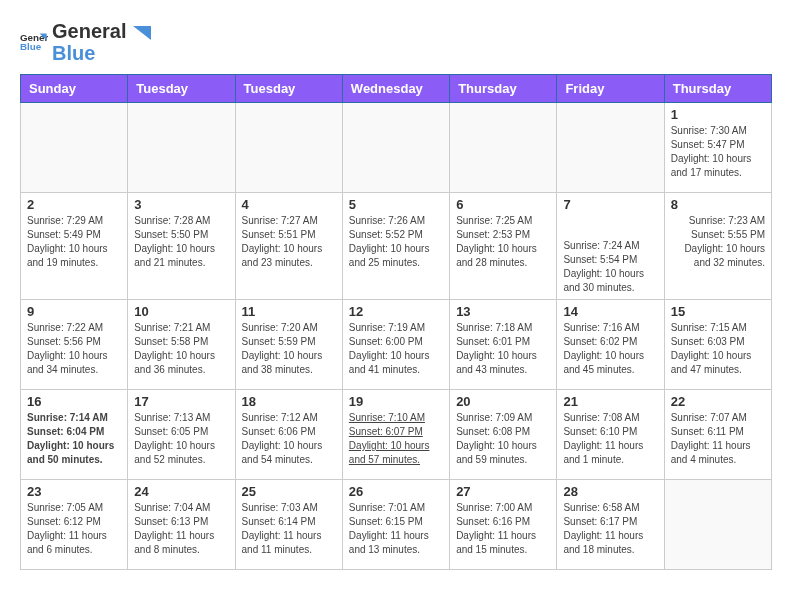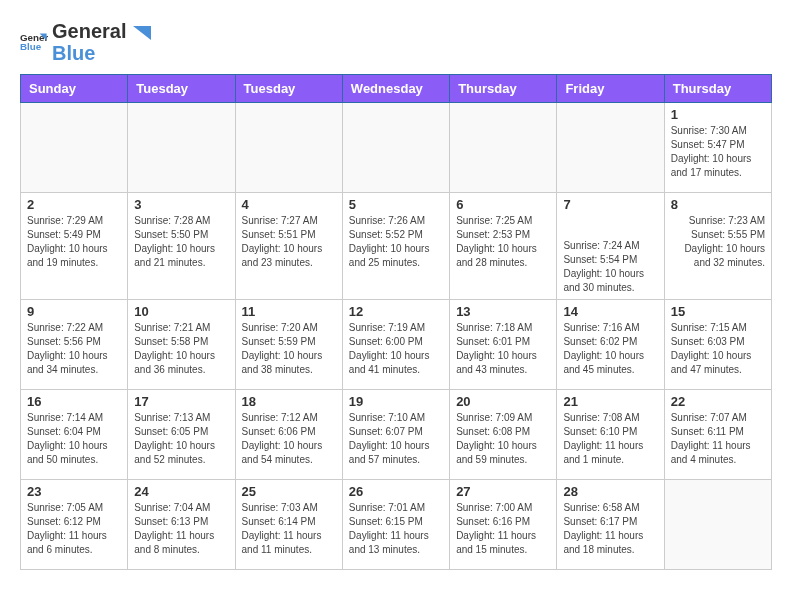--- a/index.html
+++ b/index.html
@@ -215,39 +215,39 @@
         <td>
           <div class="day-number">15</div>
           <div class="day-detail" style="white-space: pre-line;">Sunrise: 7:15 AM
 Sunset: 6:03 PM
 Daylight: 10 hours and 47 minutes.</div>
         </td>
       </tr>
       <tr class="week-row">
         <td>
           <div class="day-number">16</div>
-          <div class="day-detail" style="white-space: pre-line;">Sunrise: 7:14 AM
+          <div class="day-detail" style="white-space: pre-line; font-weight: bold;">Sunrise: 7:14 AM
 Sunset: 6:04 PM
 Daylight: 10 hours and 50 minutes.</div>
         </td>
         <td>
           <div class="day-number">17</div>
           <div class="day-detail" style="white-space: pre-line;">Sunrise: 7:13 AM
 Sunset: 6:05 PM
 Daylight: 10 hours and 52 minutes.</div>
         </td>
         <td>
           <div class="day-number">18</div>
           <div class="day-detail" style="white-space: pre-line;">Sunrise: 7:12 AM
 Sunset: 6:06 PM
 Daylight: 10 hours and 54 minutes.</div>
         </td>
         <td>
           <div class="day-number">19</div>
-          <div class="day-detail" style="white-space: pre-line;">Sunrise: 7:10 AM
+          <div class="day-detail" style="white-space: pre-line; text-decoration: underline;">Sunrise: 7:10 AM
 Sunset: 6:07 PM
 Daylight: 10 hours and 57 minutes.</div>
         </td>
         <td>
           <div class="day-number">20</div>
           <div class="day-detail" style="white-space: pre-line;">Sunrise: 7:09 AM
 Sunset: 6:08 PM
 Daylight: 10 hours and 59 minutes.</div>
         </td>
         <td>

